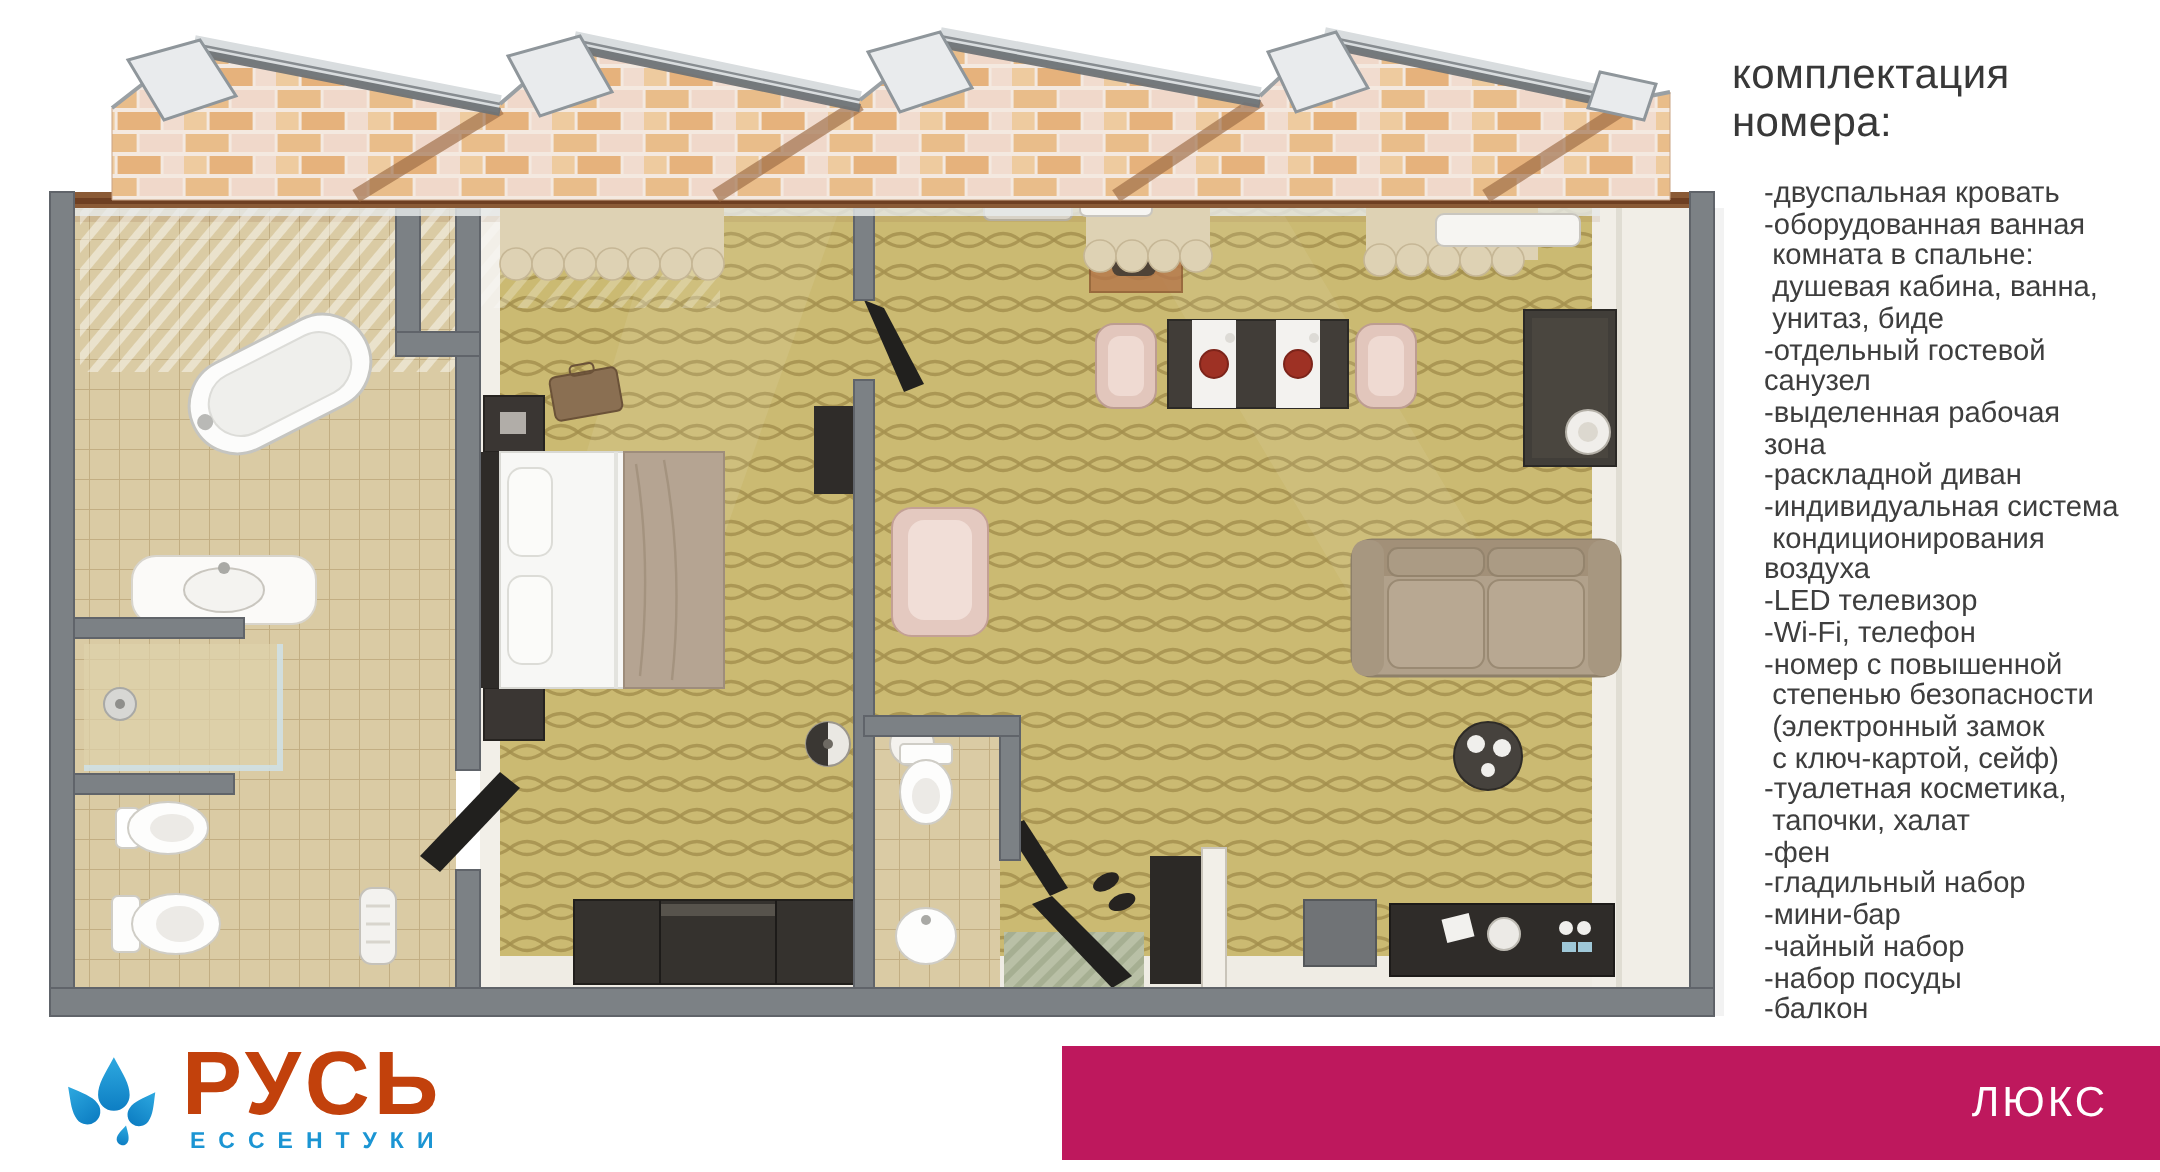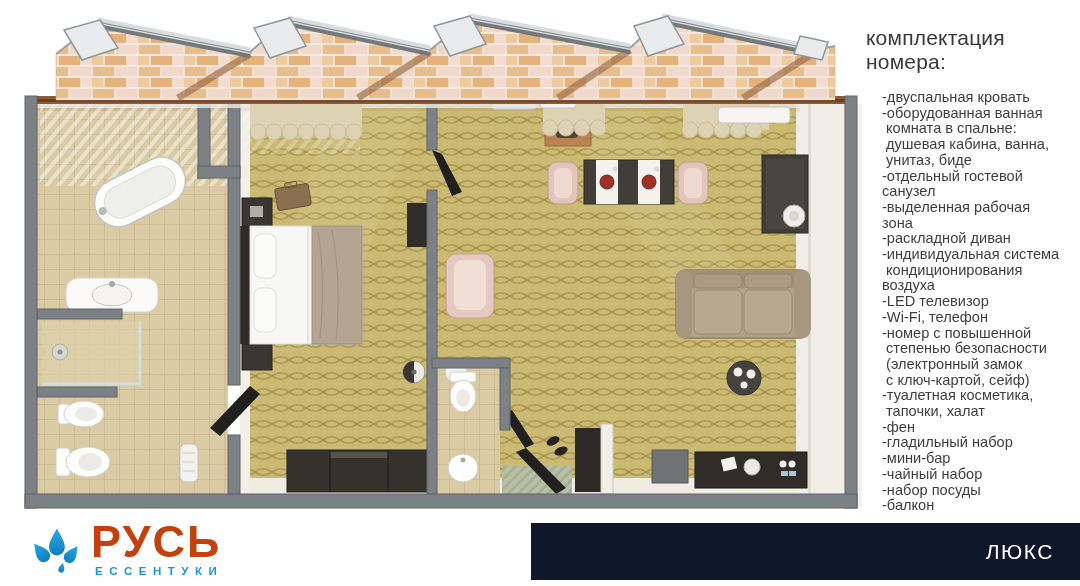--- a/index.html
+++ b/index.html
@@ -7,21 +7,21 @@
         font-family:"Liberation Sans",sans-serif;}
   .plan{position:absolute;left:0;top:0;}
   .amenities{position:absolute;left:866px;top:26px;width:210px;color:#3e3e3e;}
   .amenities h1{font-size:21px;font-weight:400;color:#383838;margin:0 0 13px 0;letter-spacing:.2px;}
   .amenities ul{list-style:none;margin:16px;padding:0;}
   .amenities li{white-space:pre-wrap;font-size:14.6px;line-height:15.7px;color:#3e3e3e;}
   .logo{position:absolute;left:30px;top:520px;display:flex;align-items:center;gap:9px;}
   .logo-text{display:flex;flex-direction:column;}
   .logo-brand{font-size:45px;font-weight:700;color:#c2410c;letter-spacing:2px;line-height:0.92;}
   .logo-city{font-size:11.5px;font-weight:700;color:#1b95d3;letter-spacing:6.5px;margin:3px 0 0 4px;}
-  .badge{position:absolute;left:531px;top:523px;width:549px;height:57px;background:#0f172a;
+  .badge{position:absolute;left:531px;top:523px;width:549px;height:57px;background:#be185d;
          display:flex;align-items:center;justify-content:flex-end;padding-right:26px;box-sizing:border-box;}
   .badge span{color:#ffffff;font-size:21px;letter-spacing:1.5px;}
 </style>
 </head>
 <body>
 
 <div class="page">
 
   <svg class="plan" viewBox="0 0 862 520" width="862" height="520" xmlns="http://www.w3.org/2000/svg">
     <defs>

